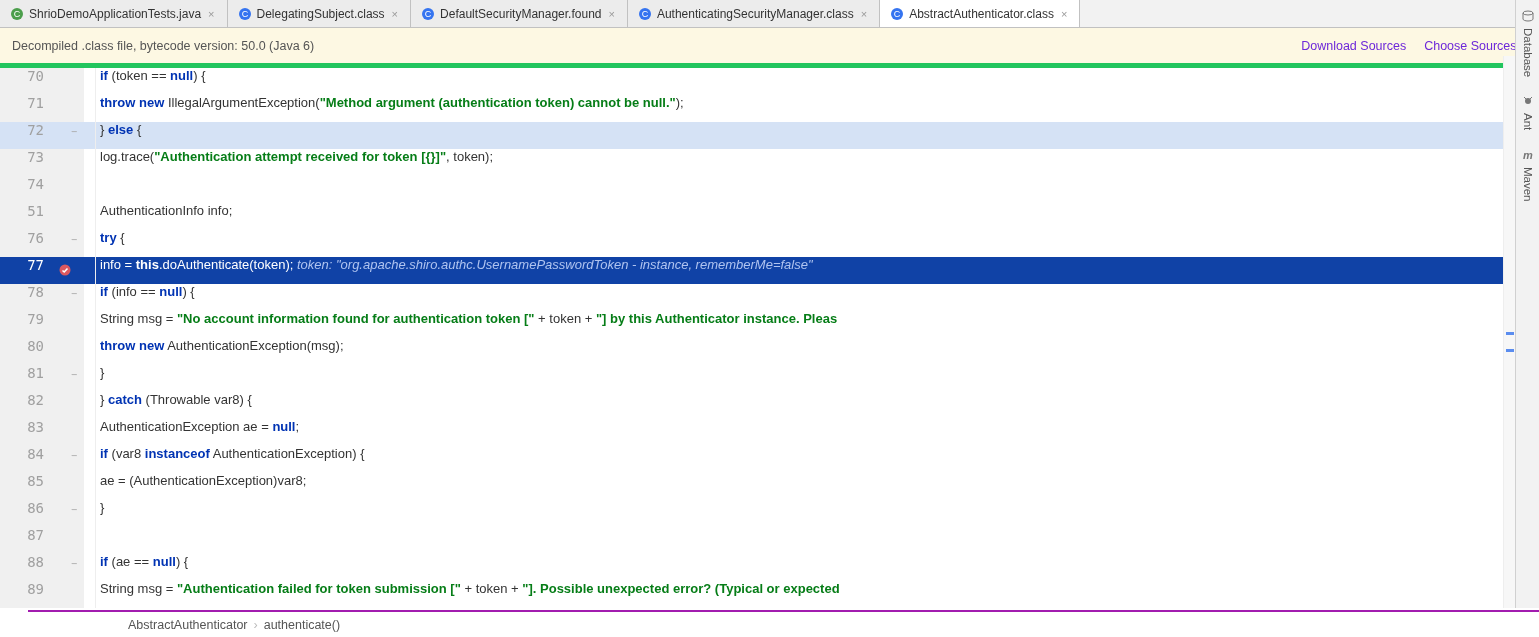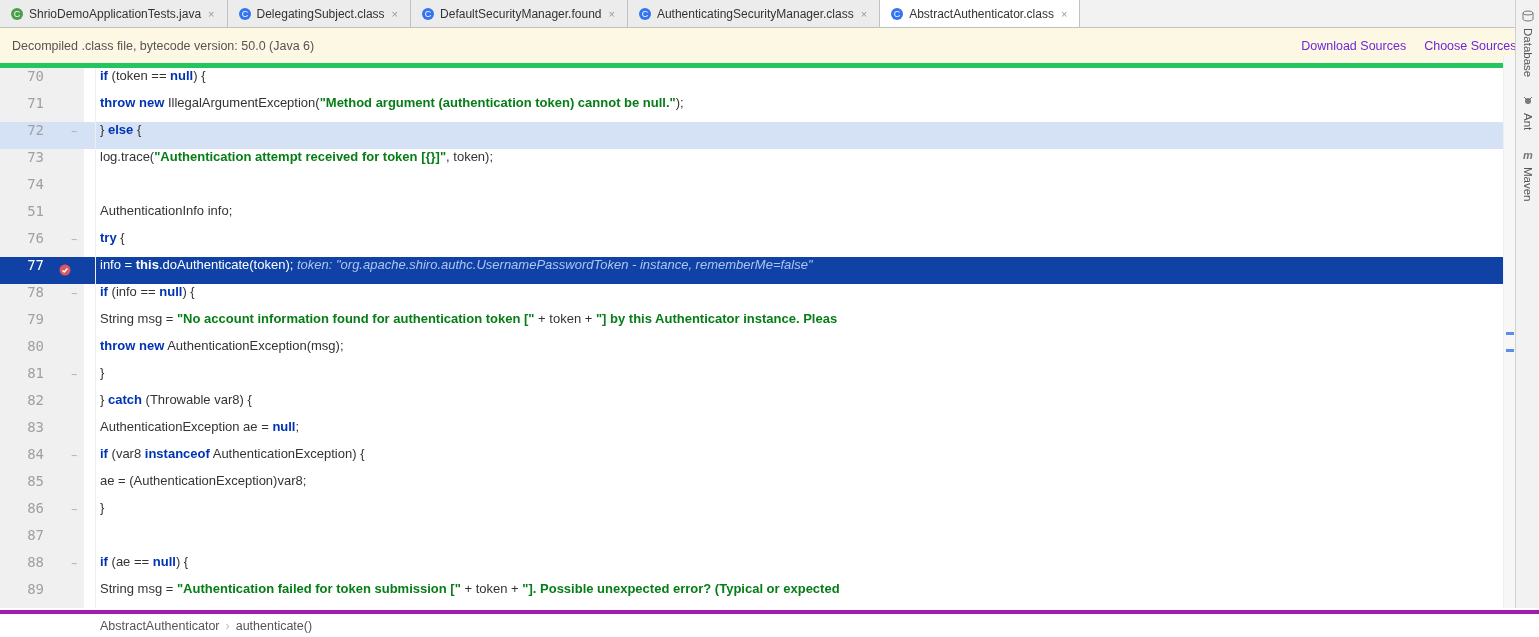--- a/index.html
+++ b/index.html
@@ -36,21 +36,21 @@
   .hl-strong .cmt { color: #b0c4f0; }
   .breakpoint { position: absolute; left: 58px; top: 6px; width: 14px; height: 14px; }
   
   .right-strip { position: absolute; right: 0; top: 0; bottom: 29px; width: 24px; background: #f2f2f2; border-left: 1px solid #d0d0d0; display: flex; flex-direction: column; align-items: center; padding-top: 6px; gap: 10px; }
   .right-strip .tool { writing-mode: vertical-rl; text-orientation: mixed; font-size: 11.5px; color: #555; cursor: pointer; padding: 4px 2px; display: flex; align-items: center; gap: 4px; }
   .right-strip .ticon { writing-mode: horizontal-tb; }
   
   .ruler { position: absolute; right: 24px; top: 56px; bottom: 29px; width: 12px; background: #f7f7f7; border-left: 1px solid #eee; }
   .ruler .mark { position: absolute; left: 2px; width: 8px; height: 3px; }
   
-  .breadcrumbs { height: 27px; display: flex; align-items: center; gap: 6px; padding: 0 14px 0 100px; border-top: 4px solid #a21caf; background: #fff; font-size: 12.5px; color: #555; }
+  .breadcrumbs { height: 27px; display: flex; align-items: center; gap: 6px; padding: 0 14px 0 100px; border-top: 2px solid #a21caf; background: #fff; font-size: 12.5px; color: #555; margin-left: 28px; }
   .crumb-sep { color: #bbb; }
   
   .svg { display: block; }
 </style>
 </head>
 <body>
 
 <div class="root">
 
   <div class="tabs">

